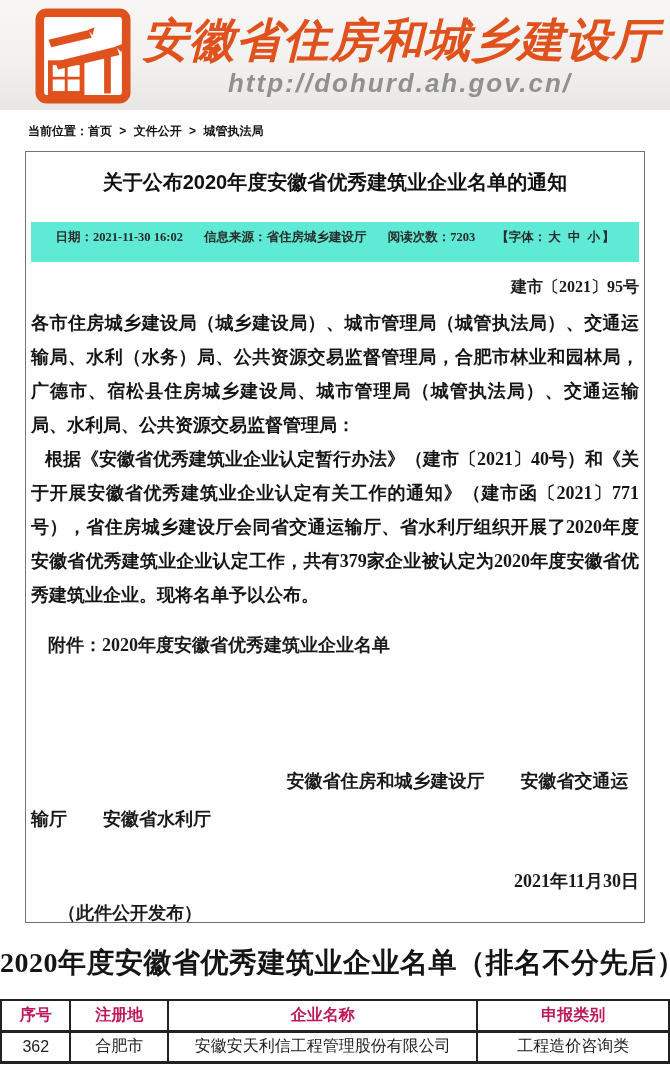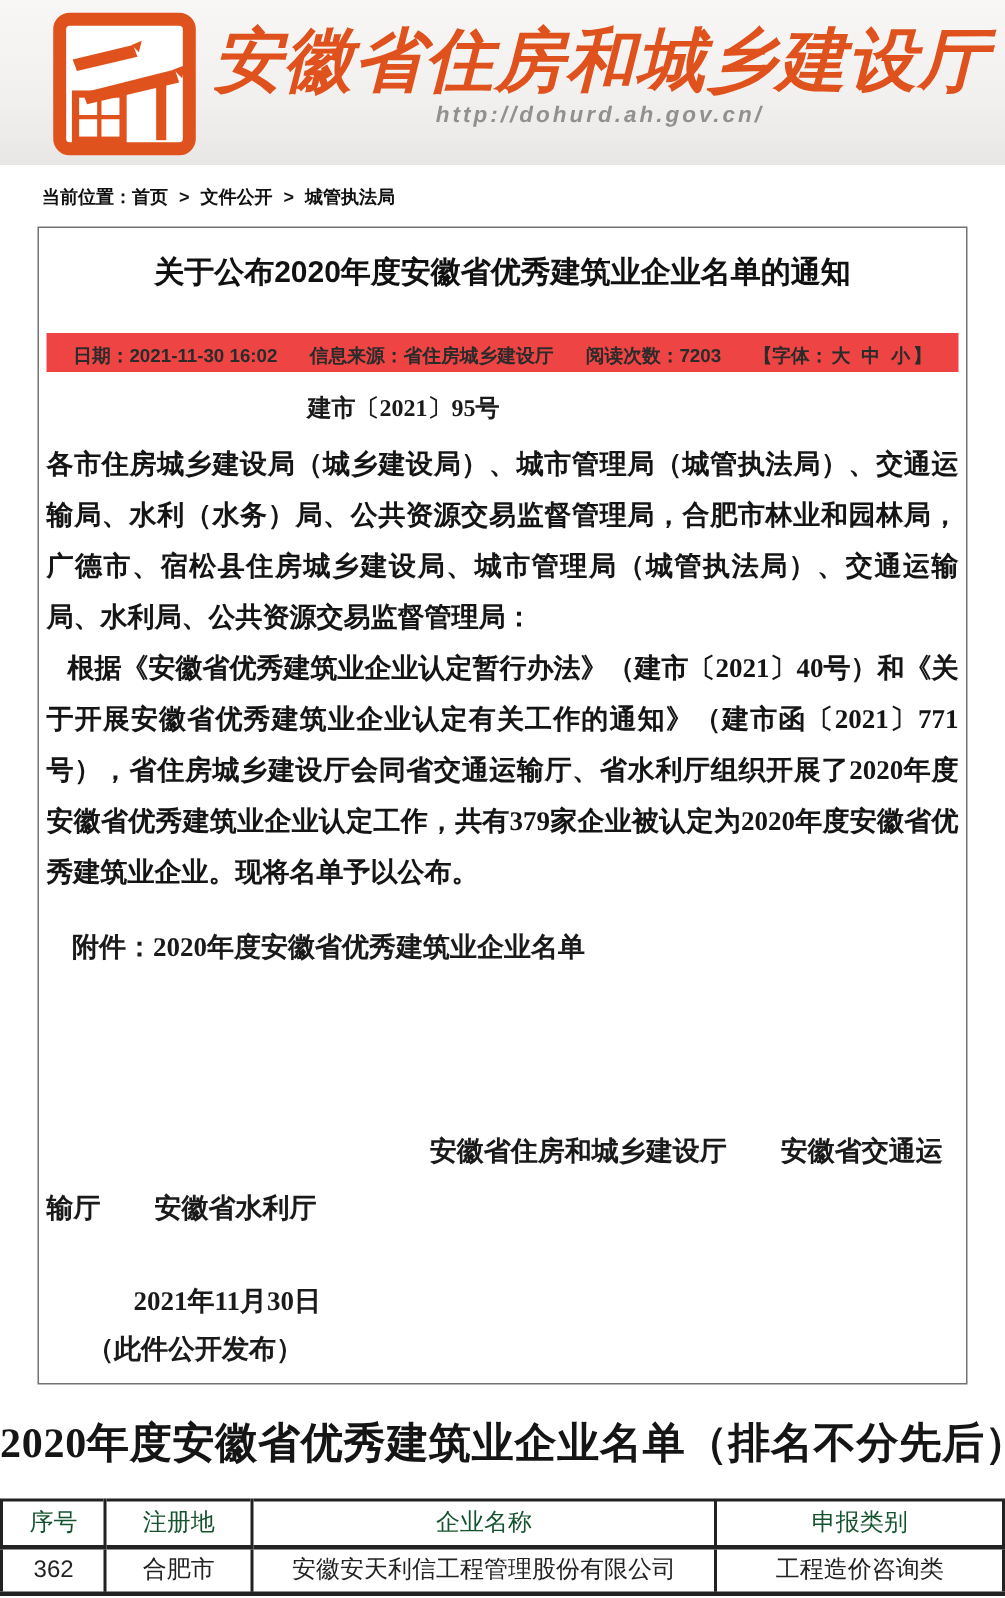--- a/index.html
+++ b/index.html
@@ -16,70 +16,70 @@
     font-style:italic;
   }
   .logo { position:absolute; left:35px; top:8px; width:96px; height:96px; }
   .site-name {
     position:absolute; left:142px; top:10px; width:520px;
     font-size:46px; font-weight:800; color:#e0521d; letter-spacing:1px;
     font-family:"Liberation Sans","DejaVu Sans",sans-serif; white-space:nowrap;
   }
   .site-url {
     position:absolute; left:142px; right:12px; top:68px; text-align:center;
-    font-size:15px; font-weight:600; color:#909090; letter-spacing:2px;
+    font-size:26px; font-weight:600; color:#909090; letter-spacing:2px;
   }
   
   .breadcrumb { margin:13px 0 0 28px; font-size:12px; font-weight:700; color:#111; height:18px; }
   .breadcrumb a { color:#111; text-decoration:none; }
   .breadcrumb .sep { margin:0 4px; }
   
   .card {
     width:620px; height:772px; margin:10px auto 0;
     background:#fff; border:1px solid #737373;
     padding:0 5px; overflow:hidden;
     font-family:"Liberation Serif","DejaVu Serif",serif;
   }
   .title {
     margin-top:16px; font-size:20px; line-height:28px; font-weight:800;
     text-align:center; color:#111;
     font-family:"Liberation Sans","DejaVu Sans",sans-serif;
   }
   .meta {
-    margin-top:26px; height:26px; line-height:30px; background:#ef4444;
+    margin-top:26px; height:40px; line-height:30px; background:#5eead4;
     text-align:center; font-size:12.5px; font-weight:700; color:#2b2b2b;
-    font-family:Liberation Sans, sans-serif; white-space:nowrap;
+    font-family:Liberation Serif, serif; white-space:nowrap;
   }
   .meta .chunk { margin:0 9px; }
   .meta .fs { cursor:pointer; margin:0 2px; }
-  .doc-no { margin-top:14px; padding-left:174px; font-size:16px; font-weight:700; line-height:22px; }
+  .doc-no { margin-top:14px; padding-left:174px; font-size:16px; font-weight:700; line-height:22px;text-align:right; }
   .para { font-size:18px; line-height:34px; font-weight:600; text-align:justify; color:#151515; }
   .p1 { margin-top:8px; }
   .p2 { text-indent:14px; }
   .attachment { margin-top:16px; padding-left:17px; font-size:18px; line-height:34px; font-weight:600; }
   .sig { font-size:18px; line-height:38px; font-weight:600; white-space:nowrap; }
   .sig1 { margin-top:100px; padding-left:245px;text-align:center; }
-  .doc-date { margin-top:26px; padding-left:58px; font-size:18px; line-height:34px; font-weight:600; }
+  .doc-date { margin-top:26px; padding-left:58px; font-size:18px; line-height:34px; font-weight:600;text-align:right; }
   .pub-note { padding-left:27px; font-size:18px; line-height:30px; font-weight:600; }
   
   .list-heading {
     margin-top:16px; text-align:center; font-size:28px; line-height:48px;
     font-weight:800; color:#151515; letter-spacing:0.5px;
     font-family:"Liberation Serif","DejaVu Serif",serif; white-space:nowrap;
   }
   table.enterprise {
     width:670px; margin-top:12px; border-collapse:collapse; table-layout:fixed;
     border-top:2px solid #222; border-bottom:3px solid #222;
   }
   table.enterprise th, table.enterprise td {
     border-left:2px solid #222; border-right:2px solid #222;
     height:31px; text-align:center; font-size:16px; padding:0 4px;
     overflow:hidden; white-space:nowrap;
   }
-  table.enterprise th { font-weight:400; border-bottom:3px solid #222; color:#14532d; }
+  table.enterprise th { font-weight:700; border-bottom:3px solid #222; color:#be185d; }
   table.enterprise td { font-weight:500; color:#222; }
   .col-1{width:10.4%}.col-2{width:14.6%}.col-3{width:46.3%}.col-4{width:28.7%}
 </style>
 </head>
 <body>
 
 <header class="banner">
   <div class="logo">
     <svg viewBox="0 0 100 100" width="96" height="96" aria-hidden="true">
       <rect x="5" y="5" width="90" height="90" rx="7" fill="#ffffff" stroke="#e0521d" stroke-width="9"></rect>

